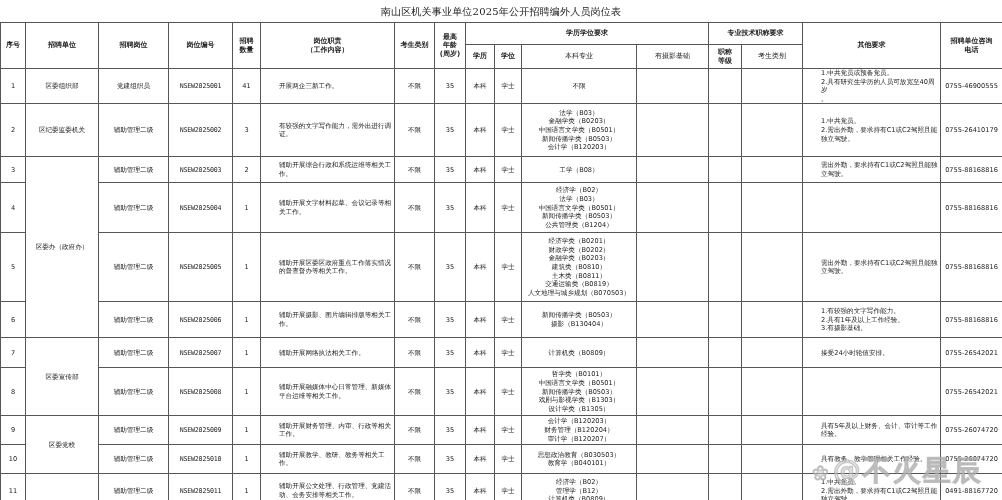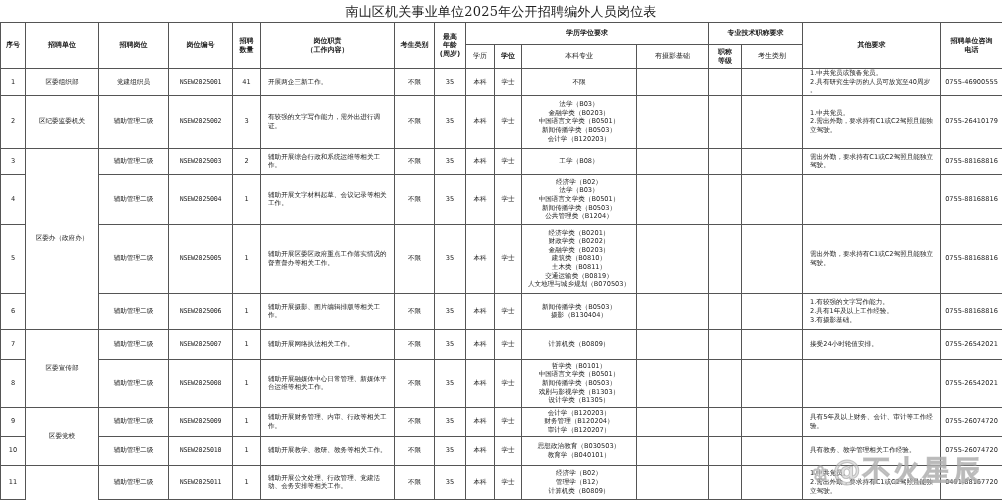--- a/index.html
+++ b/index.html
@@ -1,27 +1,27 @@
 <!DOCTYPE html>
 <html><head>
 <meta charset="utf-8">
 <style>
   html, body { margin:0; padding:0; background:#ffffff; }
   body { width:1002px; height:500px; overflow:hidden; position:relative;
          font-family:"DejaVu Sans", sans-serif; color:#222; }
   .title { position:absolute; left:0; top:0; width:1002px; height:22px;
-           text-align:center; font-family:"DejaVu Serif", serif; font-size:13px;
+           text-align:center; font-family:"DejaVu Serif", serif; font-size:10px;
            line-height:24px; color:#222; letter-spacing:0.2px; }
   table.jobs { position:absolute; left:0; top:22px; border-collapse:collapse;
                table-layout:fixed; width:1002px; }
   table.jobs td, table.jobs th { border:1px solid #555; padding:0 2px; font-size:6.6px;
                line-height:8.6px; text-align:center; vertical-align:middle;
                overflow:hidden; font-weight:normal; color:#222; }
   table.jobs th { font-weight:bold; font-size:7px; }
-  table.jobs td.left { text-align:left; padding-left:7px; }
+  table.jobs td.left { text-align:left; padding-left:18px; }
   .ml { white-space:pre-line; }
   .code { font-family:"DejaVu Sans Mono", monospace; font-size:6.2px; letter-spacing:-0.2px; }
   .watermark { position:absolute; left:812px; top:452px; font-size:28px;
                color:rgba(200,200,200,0.55); font-weight:bold; letter-spacing:2px;
                pointer-events:none; white-space:nowrap;
                -webkit-text-stroke:1px rgba(160,160,160,0.6); }
   .watermark .paw { font-size:20px; margin-right:2px; }
 </style>
 </head>
 <body>
@@ -61,21 +61,21 @@
       <th rowspan="2" class="ml">最高
 年龄
 (周岁)</th>
       <th colspan="4">学历学位要求</th>
       <th colspan="2">专业技术职称要求</th>
       <th rowspan="2">其他要求</th>
       <th rowspan="2" class="ml">招聘单位咨询
 电话</th>
     </tr>
     <tr style="height:24px">
-      <th style="font-weight:normal">学历</th>
+      <th style="font-weight:bold">学历</th>
       <th style="font-weight:bold">学位</th>
       <th style="font-weight:normal">本科专业</th>
       <th style="font-weight:normal">有摄影基础</th>
       <th style="font-weight:bold" class="ml">职称
 等级</th>
       <th style="font-weight:normal">考生类别</th>
     </tr>
   </thead>
   <tbody>
 

